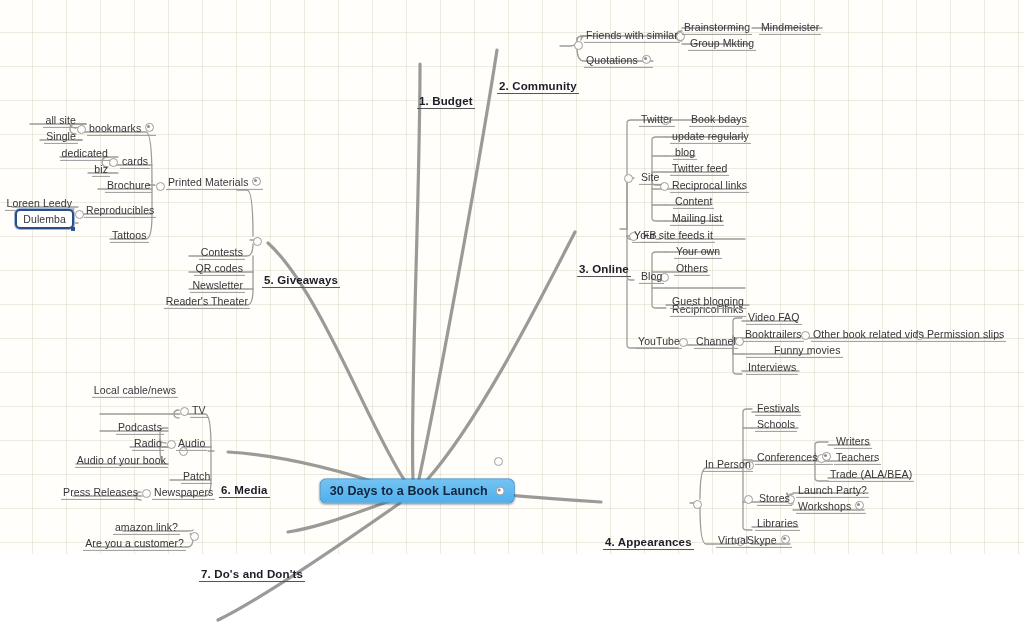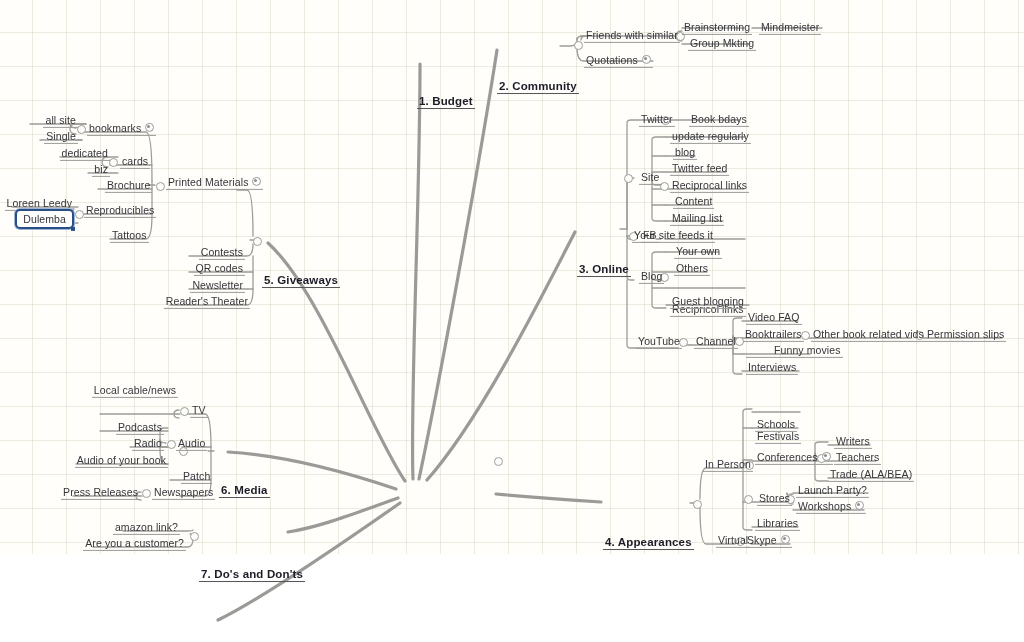--- a/index.html
+++ b/index.html
@@ -332,21 +332,21 @@
       <div class="node ul right" style="top: 341px; left: 694px;"><span class="txt">Channel</span></div>
       <div class="node ul right" style="top: 317px; left: 746px;"><span class="txt">Video FAQ</span></div>
       <div class="node ul right" style="top: 334px; left: 743px;"><span class="txt">Booktrailers</span></div>
       <div class="node ul right" style="top: 350px; left: 746px; padding-left: 28px;"><span class="txt">Funny movies</span></div>
       <div class="node ul right" style="top: 367px; left: 746px;"><span class="txt">Interviews</span></div>
       <div class="node ul right" style="top: 334px; left: 811px;"><span class="txt">Other book related vids</span></div>
       <div class="node ul right" style="top: 334px; left: 925px;"><span class="txt">Permission slips</span></div>
       <div class="node ul right" style="top: 464px; left: 703px;"><span class="txt">In Person</span></div>
       <div class="node ul right" style="top: 540px; left: 716px;"><span class="txt">Virtual</span></div>
       <div class="node ul right" style="top: 540px; left: 745px;"><span class="txt">Skype</span><span class="noteicon"></span></div>
-      <div class="node ul right" style="top: 408px; left: 755px; margin-top: 28px;"><span class="txt">Festivals</span></div>
+      <div class="node ul right" style="top: 408px; left: 755px;"><span class="txt">Festivals</span></div>
       <div class="node ul right" style="top: 424px; left: 755px;"><span class="txt">Schools</span></div>
       <div class="node ul right" style="top: 457px; left: 755px;"><span class="txt">Conferences</span><span class="noteicon"></span></div>
       <div class="node ul right" style="top: 498px; left: 757px;"><span class="txt">Stores</span></div>
       <div class="node ul right" style="top: 523px; left: 755px;"><span class="txt">Libraries</span></div>
       <div class="node ul right" style="top: 441px; left: 834px;"><span class="txt">Writers</span></div>
       <div class="node ul right" style="top: 457px; left: 834px;"><span class="txt">Teachers</span></div>
       <div class="node ul right" style="top: 474px; left: 828px;"><span class="txt">Trade (ALA/BEA)</span></div>
       <div class="node ul right" style="top: 490px; left: 796px;"><span class="txt">Launch Party?</span></div>
       <div class="node ul right" style="top: 506px; left: 796px;"><span class="txt">Workshops</span><span class="noteicon"></span></div>
       <div class="node ul right" style="top: 182px; left: 166px;"><span class="txt">Printed Materials</span><span class="noteicon"></span></div>
@@ -382,14 +382,18 @@
       <div class="node ul right main" style="top: 60px; left: 417px;"><span class="txt">1. Budget</span></div>
       <div class="node ul right main" style="top: 45px; left: 497px;"><span class="txt">2. Community</span></div>
       <div class="node ul right main" style="top: 228px; left: 577px;"><span class="txt">3. Online</span></div>
       <div class="node ul right main" style="top: 501px; left: 603px;"><span class="txt">4. Appearances</span></div>
       <div class="node ul right main" style="top: 239px; left: 262px;"><span class="txt">5. Giveaways</span></div>
       <div class="node ul right main" style="top: 449px; left: 219px;"><span class="txt">6. Media</span></div>
       <div class="node ul right main" style="top: 533px; left: 199px;"><span class="txt">7. Do's and Don'ts</span></div>
       <div class="node ul right main" style="top: 620px; left: 117px;"><span class="txt">8. Niche Marketing</span></div>
     </div>
 
+  <div id="root" style="left: 417px; top: 491px;">
+    <span class="txt">30 Days to a Book Launch</span>
+    <span class="noteicon"></span>
+  </div>
 
 </div>
 
 </body></html>

